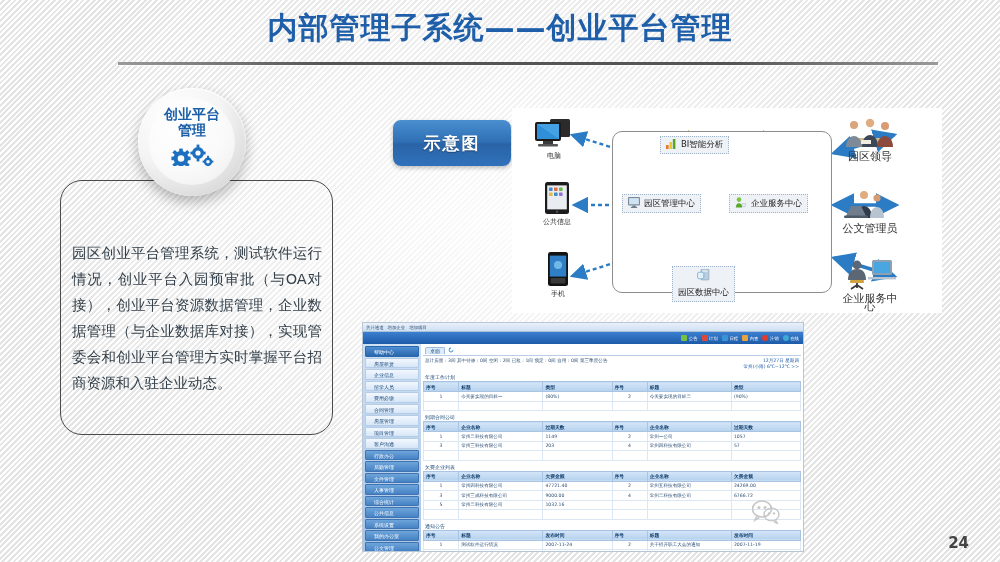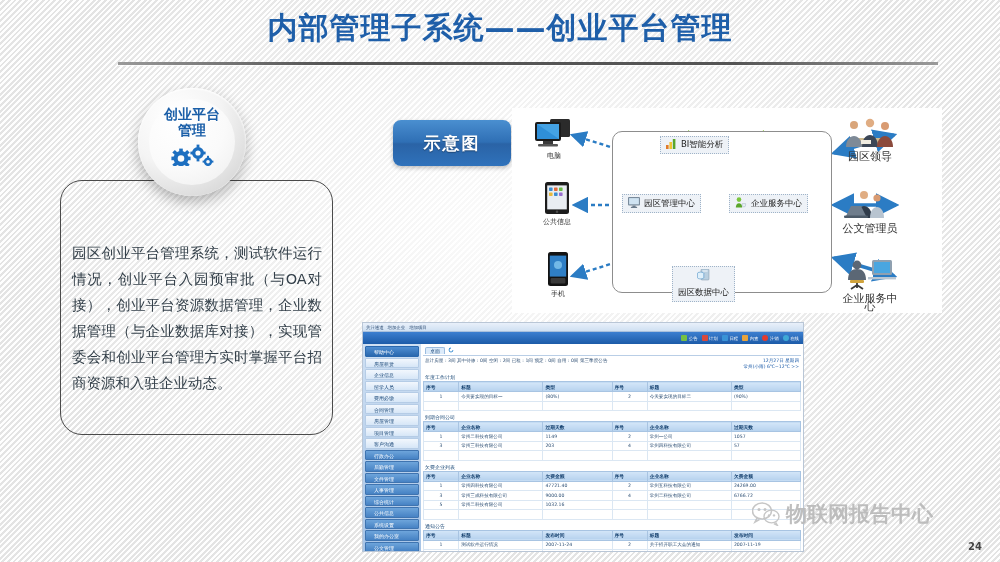--- a/index.html
+++ b/index.html
@@ -173,21 +173,21 @@
   .pad-row td{height:6.5px;}
 
   
   .wm{
     position:absolute;left:752px;top:500px;display:flex;align-items:center;gap:6px;
     color:#b9b9b9;font-size:21px;font-weight:bold;opacity:.92;
     font-family:"DejaVu Sans","Liberation Sans",sans-serif;
   }
   .wm-ico{width:28px;height:24px;}
   .pageno{
-    position:absolute;right:18px;bottom:10px;color:#444;font-size:10px;font-weight:bold;
+    position:absolute;right:31px;bottom:10px;color:#444;font-size:15px;font-weight:bold;
     font-family:"DejaVu Sans","Liberation Sans",sans-serif;
     margin-left:31px;
   }
 </style>
 </head>
 <body>
 
 <div id="bg"></div>
 
 <div class="hdr">
@@ -644,15 +644,14 @@
       <ellipse cx="10" cy="9" rx="9.5" ry="8" fill="none" stroke="#c2c2c2" stroke-width="1.6"></ellipse>
       <path d="M5 16 L3 20 L7.4 17.6" fill="none" stroke="#c2c2c2" stroke-width="1.6"></path>
       <circle cx="7" cy="7.4" r="1.5" fill="#c2c2c2"></circle>
         <circle cx="13" cy="7.4" r="1.5" fill="#c2c2c2"></circle>
       <ellipse cx="19.5" cy="14.5" rx="7.5" ry="6.4" fill="none" stroke="#c2c2c2" stroke-width="1.4"></ellipse>
       <path d="M23.6 20.4 L25.4 23.4 L21.8 21.6" fill="none" stroke="#c2c2c2" stroke-width="1.4"></path>
       <circle cx="17" cy="13.4" r="1.2" fill="#c2c2c2"></circle>
         <circle cx="22" cy="13.4" r="1.2" fill="#c2c2c2"></circle>
     </svg>
   </span>
-  <span>物联网报告中心</span>
 </div>
 <div class="pageno">24</div>
 
 </body></html>

